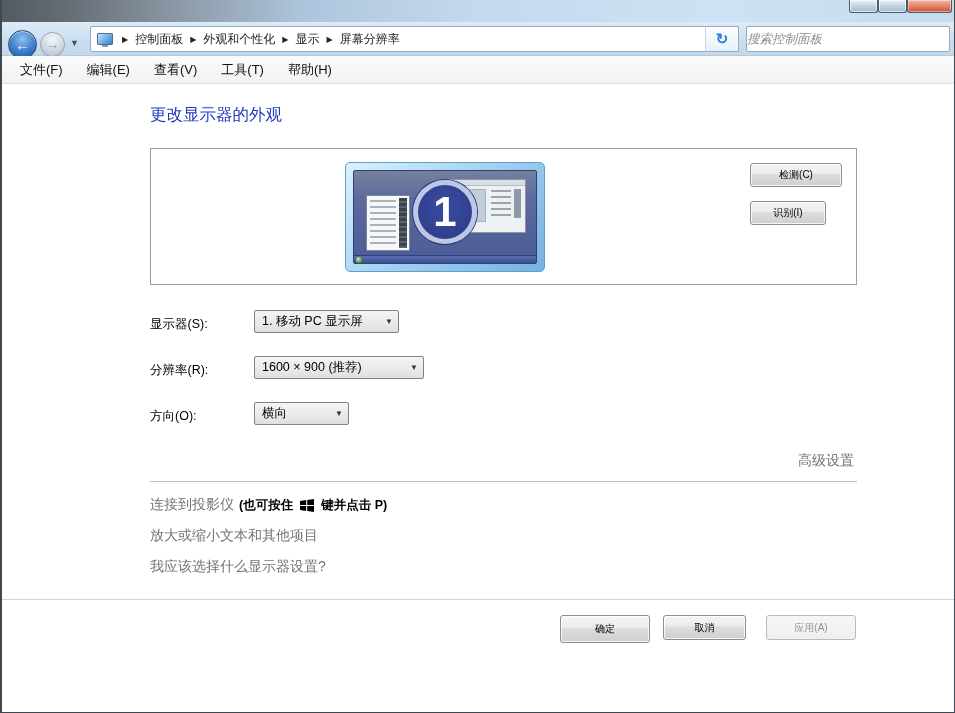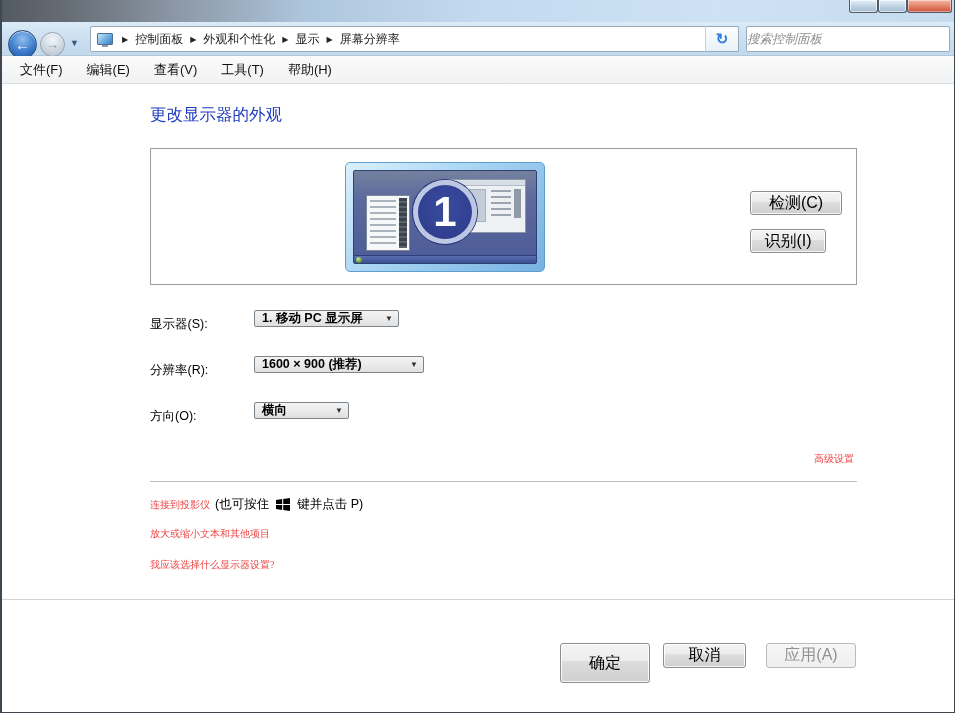--- a/index.html
+++ b/index.html
@@ -131,38 +131,38 @@
   }
   .mini-win-right .pscroll { position:absolute; right:4px; top:9px; width:7px; bottom:14px; background:#8f9aa8; }
   .mini-taskbar {
     position:absolute; left:0; right:0; bottom:0; height:8px;
     background:linear-gradient(#5a6fae,#394f94); border-top:1px solid #2e3f7e;
   }
   .mini-orb { position:absolute; left:2px; top:1px; width:6px; height:6px; border-radius:50%;
     background:radial-gradient(circle at 35% 30%, #cfe8a0, #6aa33c 60%, #3c6e1e); }
   
   .btn {
-    position:absolute; height:24px; font-size:16px; color:#000; text-align:center;
+    position:absolute; height:24px; font-size:10px; color:#000; text-align:center;
     border:1px solid #8e8e8e; border-radius:3px;
     background:linear-gradient(#f4f4f4 0%,#ececec 45%,#dddddd 46%,#cfcfcf 100%);
     box-shadow:inset 0 0 0 1px rgba(255,255,255,.8);
-    display:flex; align-items:center; justify-content:center; cursor:default;margin-top:28px;
+    display:flex; align-items:center; justify-content:center; cursor:default;
   }
   .btn.disabled { color:#8f9294; border-color:#b8bcbf; background:linear-gradient(#f6f6f6,#efefef); box-shadow:none; }
   
   .flabel { position:absolute; left:148px; font-size:12.5px; color:#000; }
   .combo {
-    position:absolute; left:252px; height:17px; border:1px solid #7b838b; border-radius:2px;
+    position:absolute; left:252px; height:23px; border:1px solid #7b838b; border-radius:2px;
     background:linear-gradient(#f4f4f4,#e9e9e9 60%,#dfdfdf);
-    display:flex; align-items:center; font-size:12.5px; color:#000; cursor:default;font-weight:bold;
+    display:flex; align-items:center; font-size:12.5px; color:#000; cursor:default;
   }
   .combo .ctext { padding-left:7px; flex:1; white-space:nowrap; }
   .combo .carrow { width:18px; text-align:center; font-size:8px; color:#333; }
-  .link { color:#ef4444; font-size:10px; text-decoration:none; cursor:pointer; position:absolute;font-family:Liberation Serif, serif; }
-  .plainsuffix { color:#000; font-size:12.5px; }
+  .link { color:#737373; font-size:14px; text-decoration:none; cursor:pointer; position:absolute; }
+  .plainsuffix { color:#000; font-size:12.5px;font-weight:bold; }
   .projrow { position:absolute; left:148px; top:496px; display:flex; align-items:center; gap:5px; }
   .divider1 { position:absolute; left:148px; top:481px; width:707px; height:1px; background:#bfbfbf; }
   .divider2 { position:absolute; left:0; top:599px; width:100%; height:1px; background:#d4d4d4; }
   .winflag { display:inline-block; margin:0 2px; }
 </style>
 </head>
 <body>
 
 <div id="win">
 
@@ -265,17 +265,17 @@
       <path fill="#000" d="M6.7 6.5 H13 V12 L6.7 11.1 Z"></path>
     </svg>
     <span class="plainsuffix">键并点击 P)</span>
   </div>
 
   <a class="link" style="left:148px; top:527px;">放大或缩小文本和其他项目</a>
   <a class="link" style="left:148px; top:558px;">我应该选择什么显示器设置?</a>
 
   <div class="divider2"></div>
 
-  <div class="btn" style="left:558px; top:615px; width:90px; height:40px;">确定</div>
+  <div class="btn" style="left:558px; top:615px; width:90px; height:28px;">确定</div>
   <div class="btn" style="left:661px; top:615px; width:83px; height:25px;">取消</div>
   <div class="btn disabled" style="left:764px; top:615px; width:90px; height:25px;">应用(A)</div>
 
 </div>
 
 </body></html>

